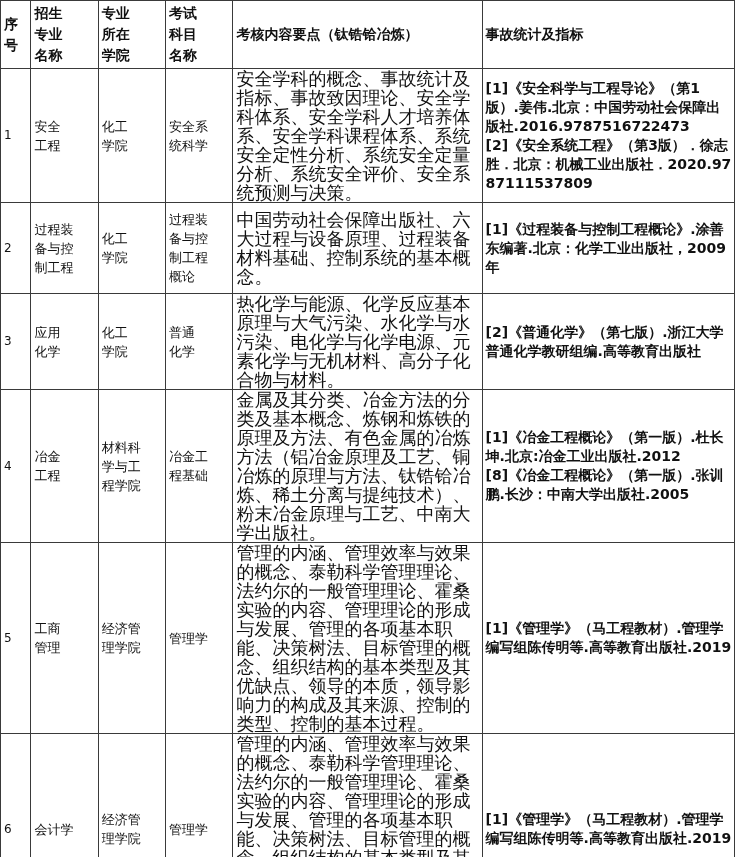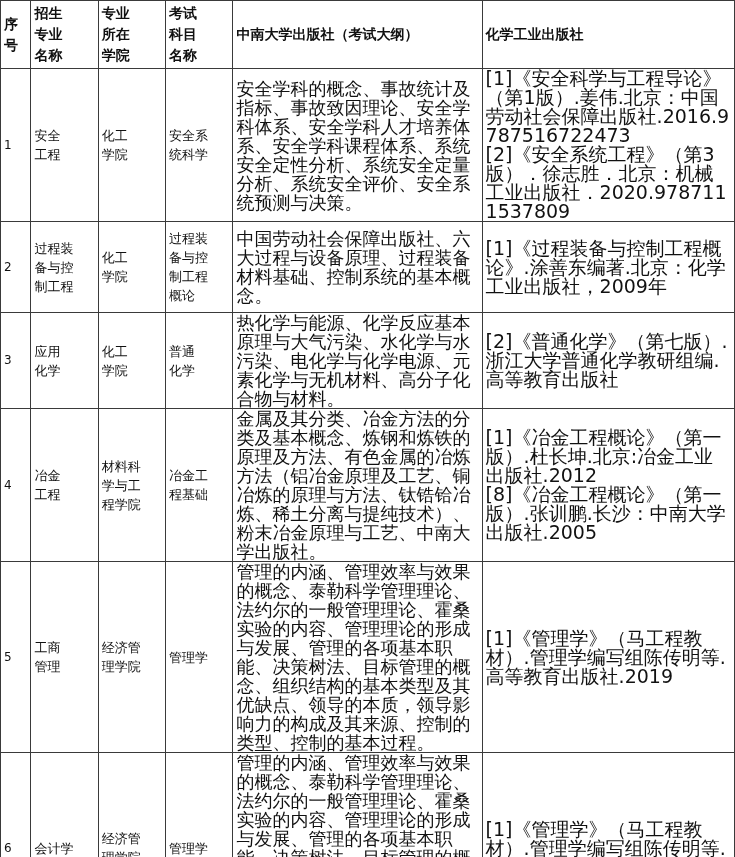--- a/index.html
+++ b/index.html
@@ -37,21 +37,21 @@
   .c-books { width: 240px; }
   tr.head { height: 68px; }
   tr.r1 { height: 130px; }
   tr.r2 { height: 91px; }
   tr.r3 { height: 88px; }
   tr.r4 { height: 130px; }
   tr.r5 { height: 175px; }
   tr.r6 { height: 173px; }
   .stack span { display: block; }
   td.content-cell { line-height: 20px; font-size: 18px; }
-  td.books-cell { font-size: 19px; line-height: 20px; }
+  td.books-cell { font-size: 14px; line-height: 20px; font-weight: bold; }
   .num { font-size: 12px; }
   .book-line { display: block; }
 </style>
 </head>
 <body>
 
 <table class="syllabus">
   <colgroup>
     <col class="c-no">
       <col class="c-major">
@@ -74,22 +74,22 @@
     <th class="stack">
       <span>专业</span>
       <span>所在</span>
       <span>学院</span>
     </th>
     <th class="stack">
       <span>考试</span>
       <span>科目</span>
       <span>名称</span>
     </th>
-    <th>中南大学出版社（考试大纲）</th>
-    <th>化学工业出版社</th>
+    <th>考核内容要点（钛锆铪冶炼）</th>
+    <th>事故统计及指标</th>
   </tr>
 
   <tr class="r1">
     <td class="num">1</td>
     <td class="stack">
       <span>安全</span>
       <span>工程</span>
     </td>
     <td class="stack">
       <span>化工</span>

